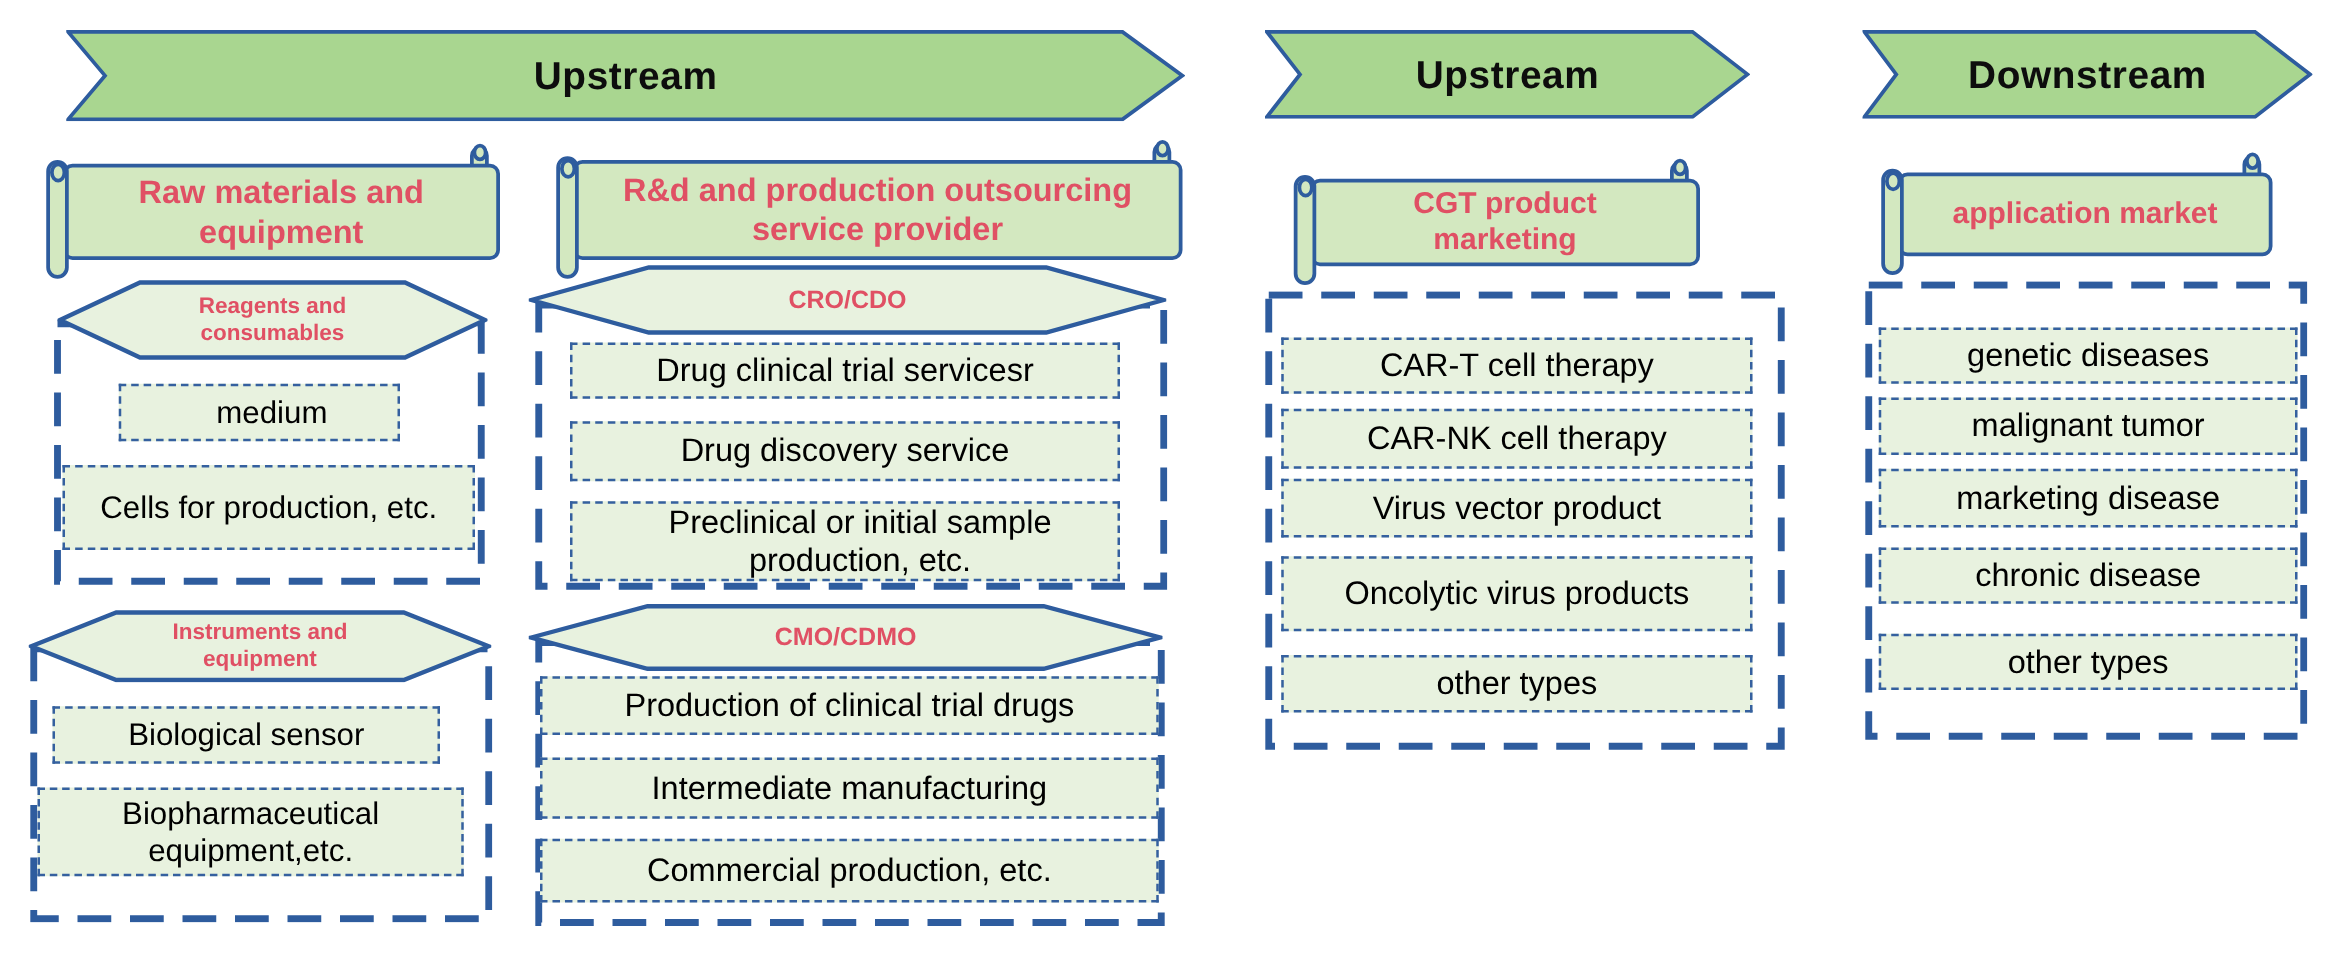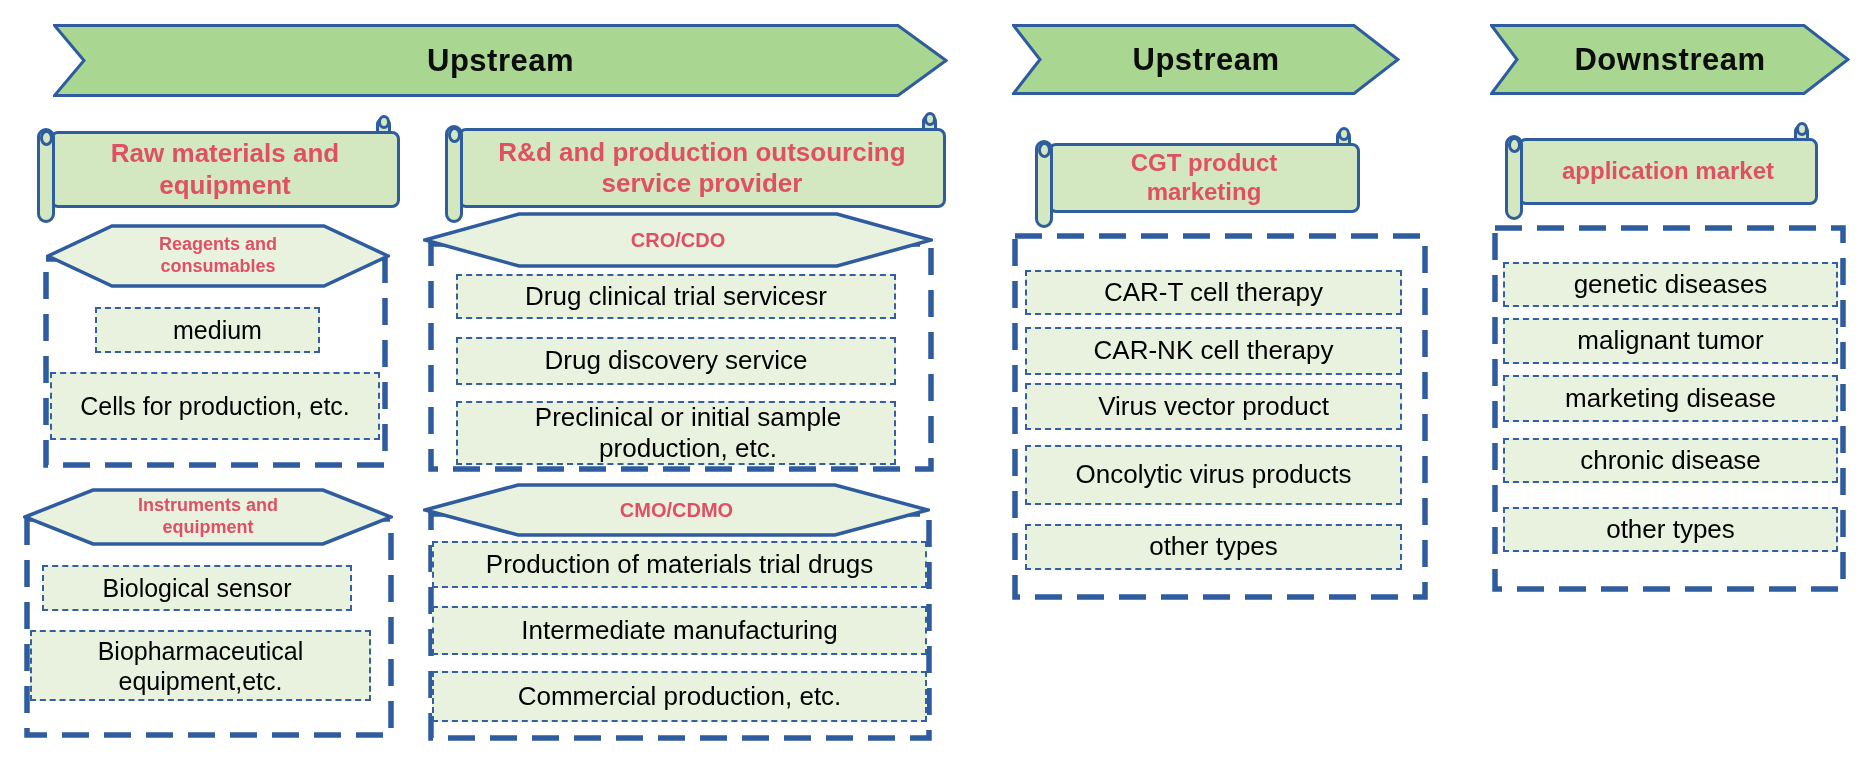--- a/index.html
+++ b/index.html
@@ -166,21 +166,21 @@
   </div>
 
   <div class="item item-sm" style="left:95px;top:307px;width:225px;height:46px;padding-left:28px;">medium</div>
   <div class="item item-sm" style="left:50px;top:372px;width:330px;height:68px;">Cells for production, etc.</div>
   <div class="item item-sm" style="left:42px;top:565px;width:310px;height:46px;">Biological sensor</div>
   <div class="item item-sm" style="left:30px;top:630px;width:341px;height:71px;">Biopharmaceutical equipment,etc.</div>
 
   <div class="item" style="left:456px;top:337px;width:440px;height:48px;">Drug discovery service</div>
   <div class="item" style="left:456px;top:274px;width:440px;height:45px;">Drug clinical trial servicesr</div>
   <div class="item" style="left:456px;top:401px;width:440px;height:64px;padding-left:32px;">Preclinical or initial sample production, etc.</div>
-  <div class="item" style="left:432px;top:541px;width:495px;height:47px;">Production of materials trial drugs</div>
+  <div class="item" style="left:432px;top:541px;width:495px;height:47px;">Production of clinical trial drugs</div>
   <div class="item" style="left:432px;top:606px;width:495px;height:49px;">Intermediate manufacturing</div>
   <div class="item" style="left:432px;top:671px;width:495px;height:51px;">Commercial production, etc.</div>
 
   <div class="item" style="left:1025px;top:327px;width:377px;height:48px;">CAR-NK cell therapy</div>
   <div class="item" style="left:1025px;top:270px;width:377px;height:45px;">CAR-T cell therapy</div>
   <div class="item" style="left:1025px;top:383px;width:377px;height:47px;">Virus vector product</div>
   <div class="item" style="left:1025px;top:445px;width:377px;height:60px;">Oncolytic virus products</div>
   <div class="item" style="left:1025px;top:524px;width:377px;height:46px;">other types</div>
 
   <div class="item" style="left:1503px;top:262px;width:335px;height:45px;">genetic diseases</div>

